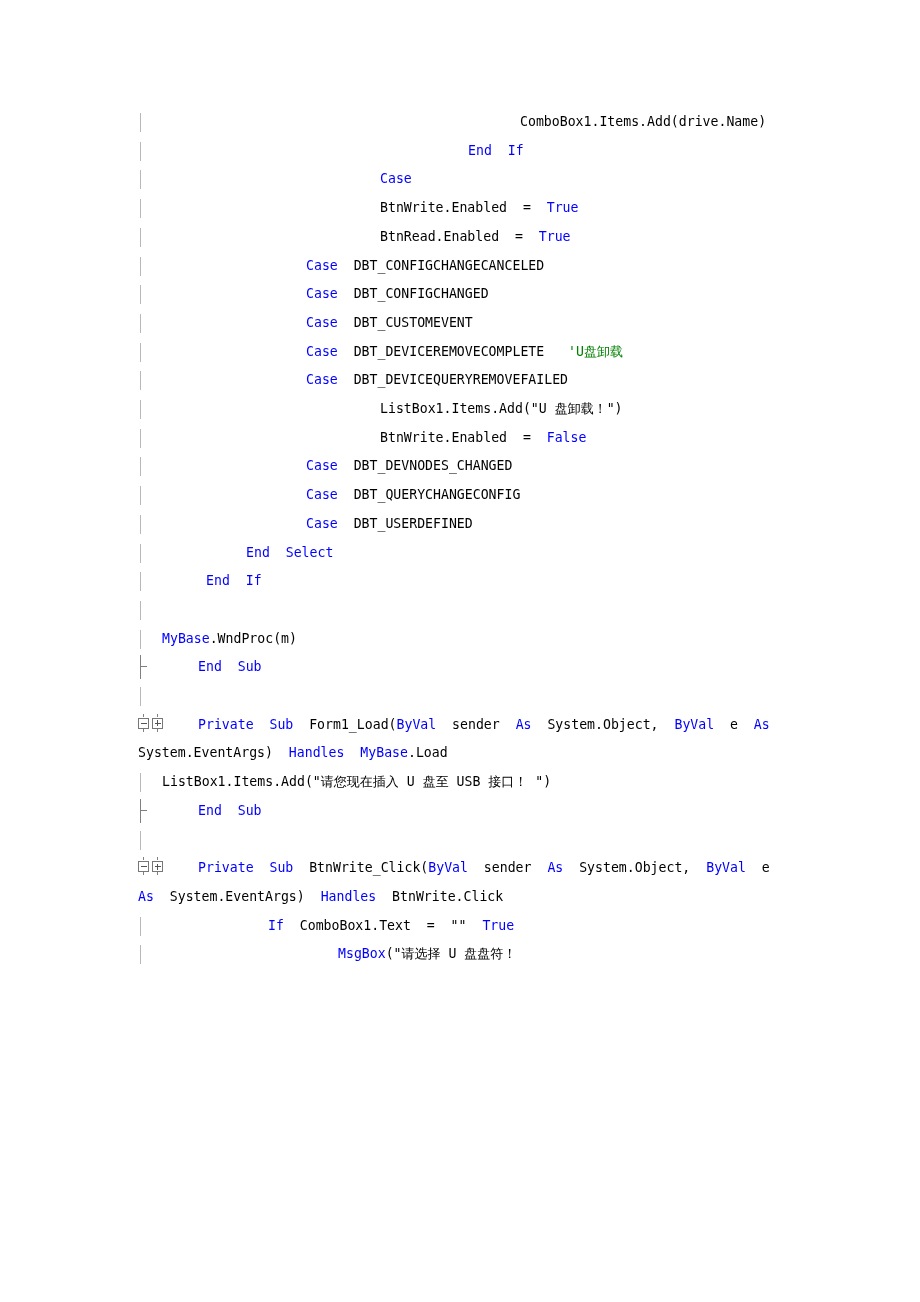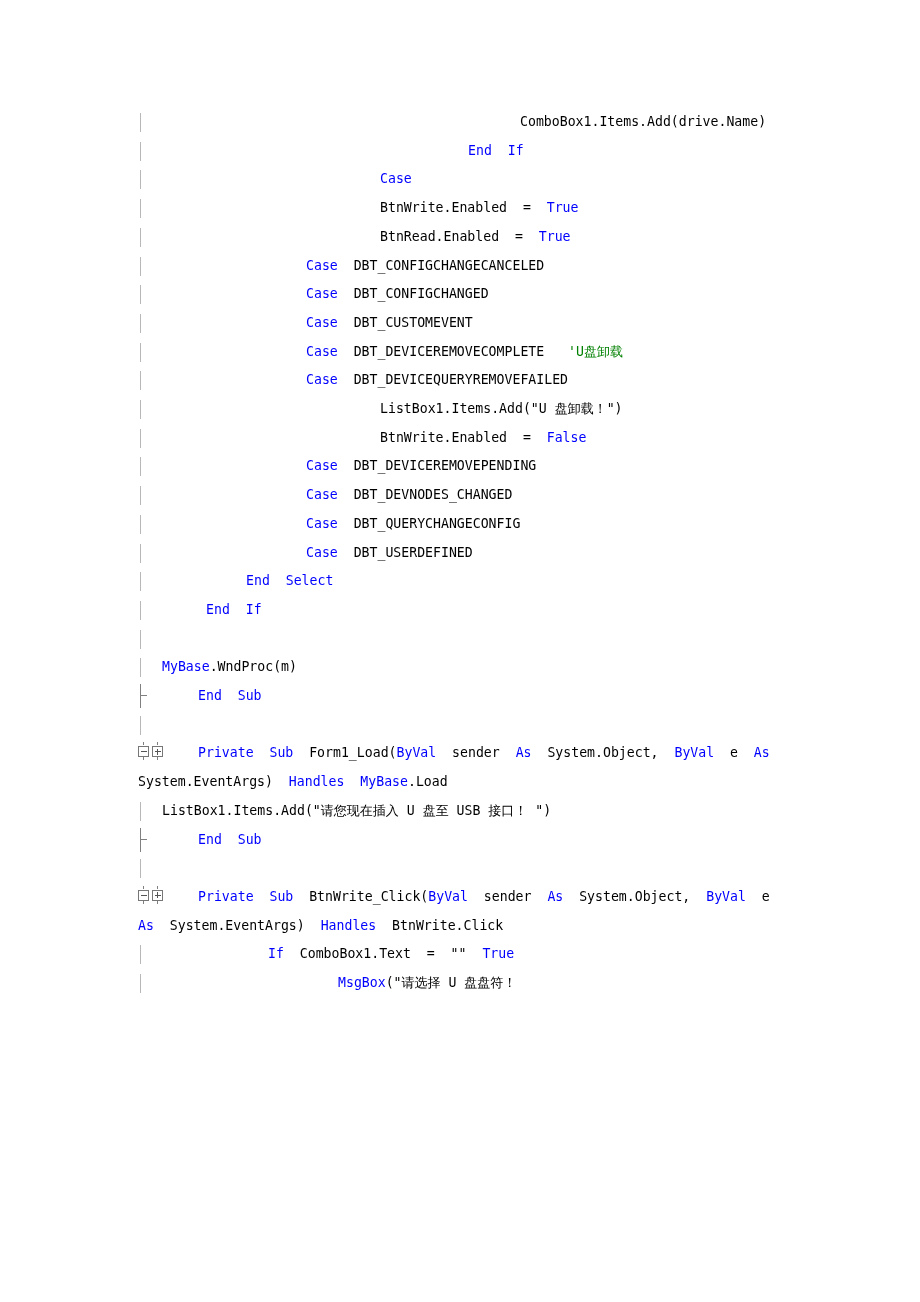--- a/index.html
+++ b/index.html
@@ -177,21 +177,20 @@
       <div class="code-line"><span class="gutter"><span class="guide-bar"></span></span><span class="code-text"><span style="display: inline-block; width: 242px;"></span><span class="kw">Case</span></span></div>
       <div class="code-line"><span class="gutter"><span class="guide-bar"></span></span><span class="code-text"><span style="display: inline-block; width: 242px;"></span><span class="id">BtnWrite.Enabled  =  </span><span class="kw">True</span></span></div>
       <div class="code-line"><span class="gutter"><span class="guide-bar"></span></span><span class="code-text"><span style="display: inline-block; width: 242px;"></span><span class="id">BtnRead.Enabled  =  </span><span class="kw">True</span></span></div>
       <div class="code-line"><span class="gutter"><span class="guide-bar"></span></span><span class="code-text"><span style="display: inline-block; width: 168px;"></span><span class="kw">Case</span><span class="id">  DBT_CONFIGCHANGECANCELED</span></span></div>
       <div class="code-line"><span class="gutter"><span class="guide-bar"></span></span><span class="code-text"><span style="display: inline-block; width: 168px;"></span><span class="kw">Case</span><span class="id">  DBT_CONFIGCHANGED</span></span></div>
       <div class="code-line"><span class="gutter"><span class="guide-bar"></span></span><span class="code-text"><span style="display: inline-block; width: 168px;"></span><span class="kw">Case</span><span class="id">  DBT_CUSTOMEVENT</span></span></div>
       <div class="code-line"><span class="gutter"><span class="guide-bar"></span></span><span class="code-text"><span style="display: inline-block; width: 168px;"></span><span class="kw">Case</span><span class="id">  DBT_DEVICEREMOVECOMPLETE   </span><span class="cmt">'U</span><span class="cmt cjk">盘卸载</span></span></div>
       <div class="code-line"><span class="gutter"><span class="guide-bar"></span></span><span class="code-text"><span style="display: inline-block; width: 168px;"></span><span class="kw">Case</span><span class="id">  DBT_DEVICEQUERYREMOVEFAILED</span></span></div>
       <div class="code-line"><span class="gutter"><span class="guide-bar"></span></span><span class="code-text"><span style="display: inline-block; width: 242px;"></span><span class="id">ListBox1.Items.Add("U </span><span class="id cjk">盘卸载！</span><span class="id">")</span></span></div>
       <div class="code-line"><span class="gutter"><span class="guide-bar"></span></span><span class="code-text"><span style="display: inline-block; width: 242px;"></span><span class="id">BtnWrite.Enabled  =  </span><span class="kw">False</span></span></div>
-      <div class="code-line"><span class="gutter"><span class="guide-bar"></span></span><span class="code-text"><span style="display: inline-block; width: 168px;"></span><span class="kw">Case</span><span class="id">  DBT_DEVICEREMOVEPENDING</span></span></div>
       <div class="code-line"><span class="gutter"><span class="guide-bar"></span></span><span class="code-text"><span style="display: inline-block; width: 168px;"></span><span class="kw">Case</span><span class="id">  DBT_DEVNODES_CHANGED</span></span></div>
       <div class="code-line"><span class="gutter"><span class="guide-bar"></span></span><span class="code-text"><span style="display: inline-block; width: 168px;"></span><span class="kw">Case</span><span class="id">  DBT_QUERYCHANGECONFIG</span></span></div>
       <div class="code-line"><span class="gutter"><span class="guide-bar"></span></span><span class="code-text"><span style="display: inline-block; width: 168px;"></span><span class="kw">Case</span><span class="id">  DBT_USERDEFINED</span></span></div>
       <div class="code-line"><span class="gutter"><span class="guide-bar"></span></span><span class="code-text"><span style="display: inline-block; width: 108px;"></span><span class="kw">End</span><span class="id">  </span><span class="kw">Select</span></span></div>
       <div class="code-line"><span class="gutter"><span class="guide-bar"></span></span><span class="code-text"><span style="display: inline-block; width: 68px;"></span><span class="kw">End</span><span class="id">  </span><span class="kw">If</span></span></div>
       <div class="code-line blank-line"><span class="gutter"><span class="guide-bar"></span></span><span class="code-text"><span style="display: inline-block; width: 0px;"></span></span></div>
       <div class="code-line"><span class="gutter"><span class="guide-bar"></span></span><span class="code-text"><span style="display: inline-block; width: 24px;"></span><span class="kw">MyBase</span><span class="id">.WndProc(m)</span></span></div>
       <div class="code-line"><span class="gutter"><span class="fold-end"></span></span><span class="code-text"><span style="display: inline-block; width: 60px;"></span><span class="kw">End</span><span class="id">  </span><span class="kw">Sub</span></span></div>
       <div class="code-line blank-line"><span class="gutter"><span class="guide-bar"></span></span><span class="code-text"><span style="display: inline-block; width: 0px;"></span></span></div>
       <div class="code-line"><span class="gutter"><span class="fold-boxes"><span class="stub-top"></span><span class="stub-bot"></span><span class="stub-top2"></span><span class="stub-bot2"></span><span class="fold-box minus"></span><span class="fold-box plus"></span></span></span><span class="code-text"><span style="display: inline-block; width: 60px;"></span><span class="kw">Private</span><span class="id">  </span><span class="kw">Sub</span><span class="id">  Form1_Load(</span><span class="kw">ByVal</span><span class="id">  sender  </span><span class="kw">As</span><span class="id">  System.Object,  </span><span class="kw">ByVal</span><span class="id">  e  </span><span class="kw">As</span><span class="id">  System.EventArgs)  </span><span class="kw">Handles</span><span class="id">  </span><span class="kw">MyBase</span><span class="id">.Load</span></span></div>

